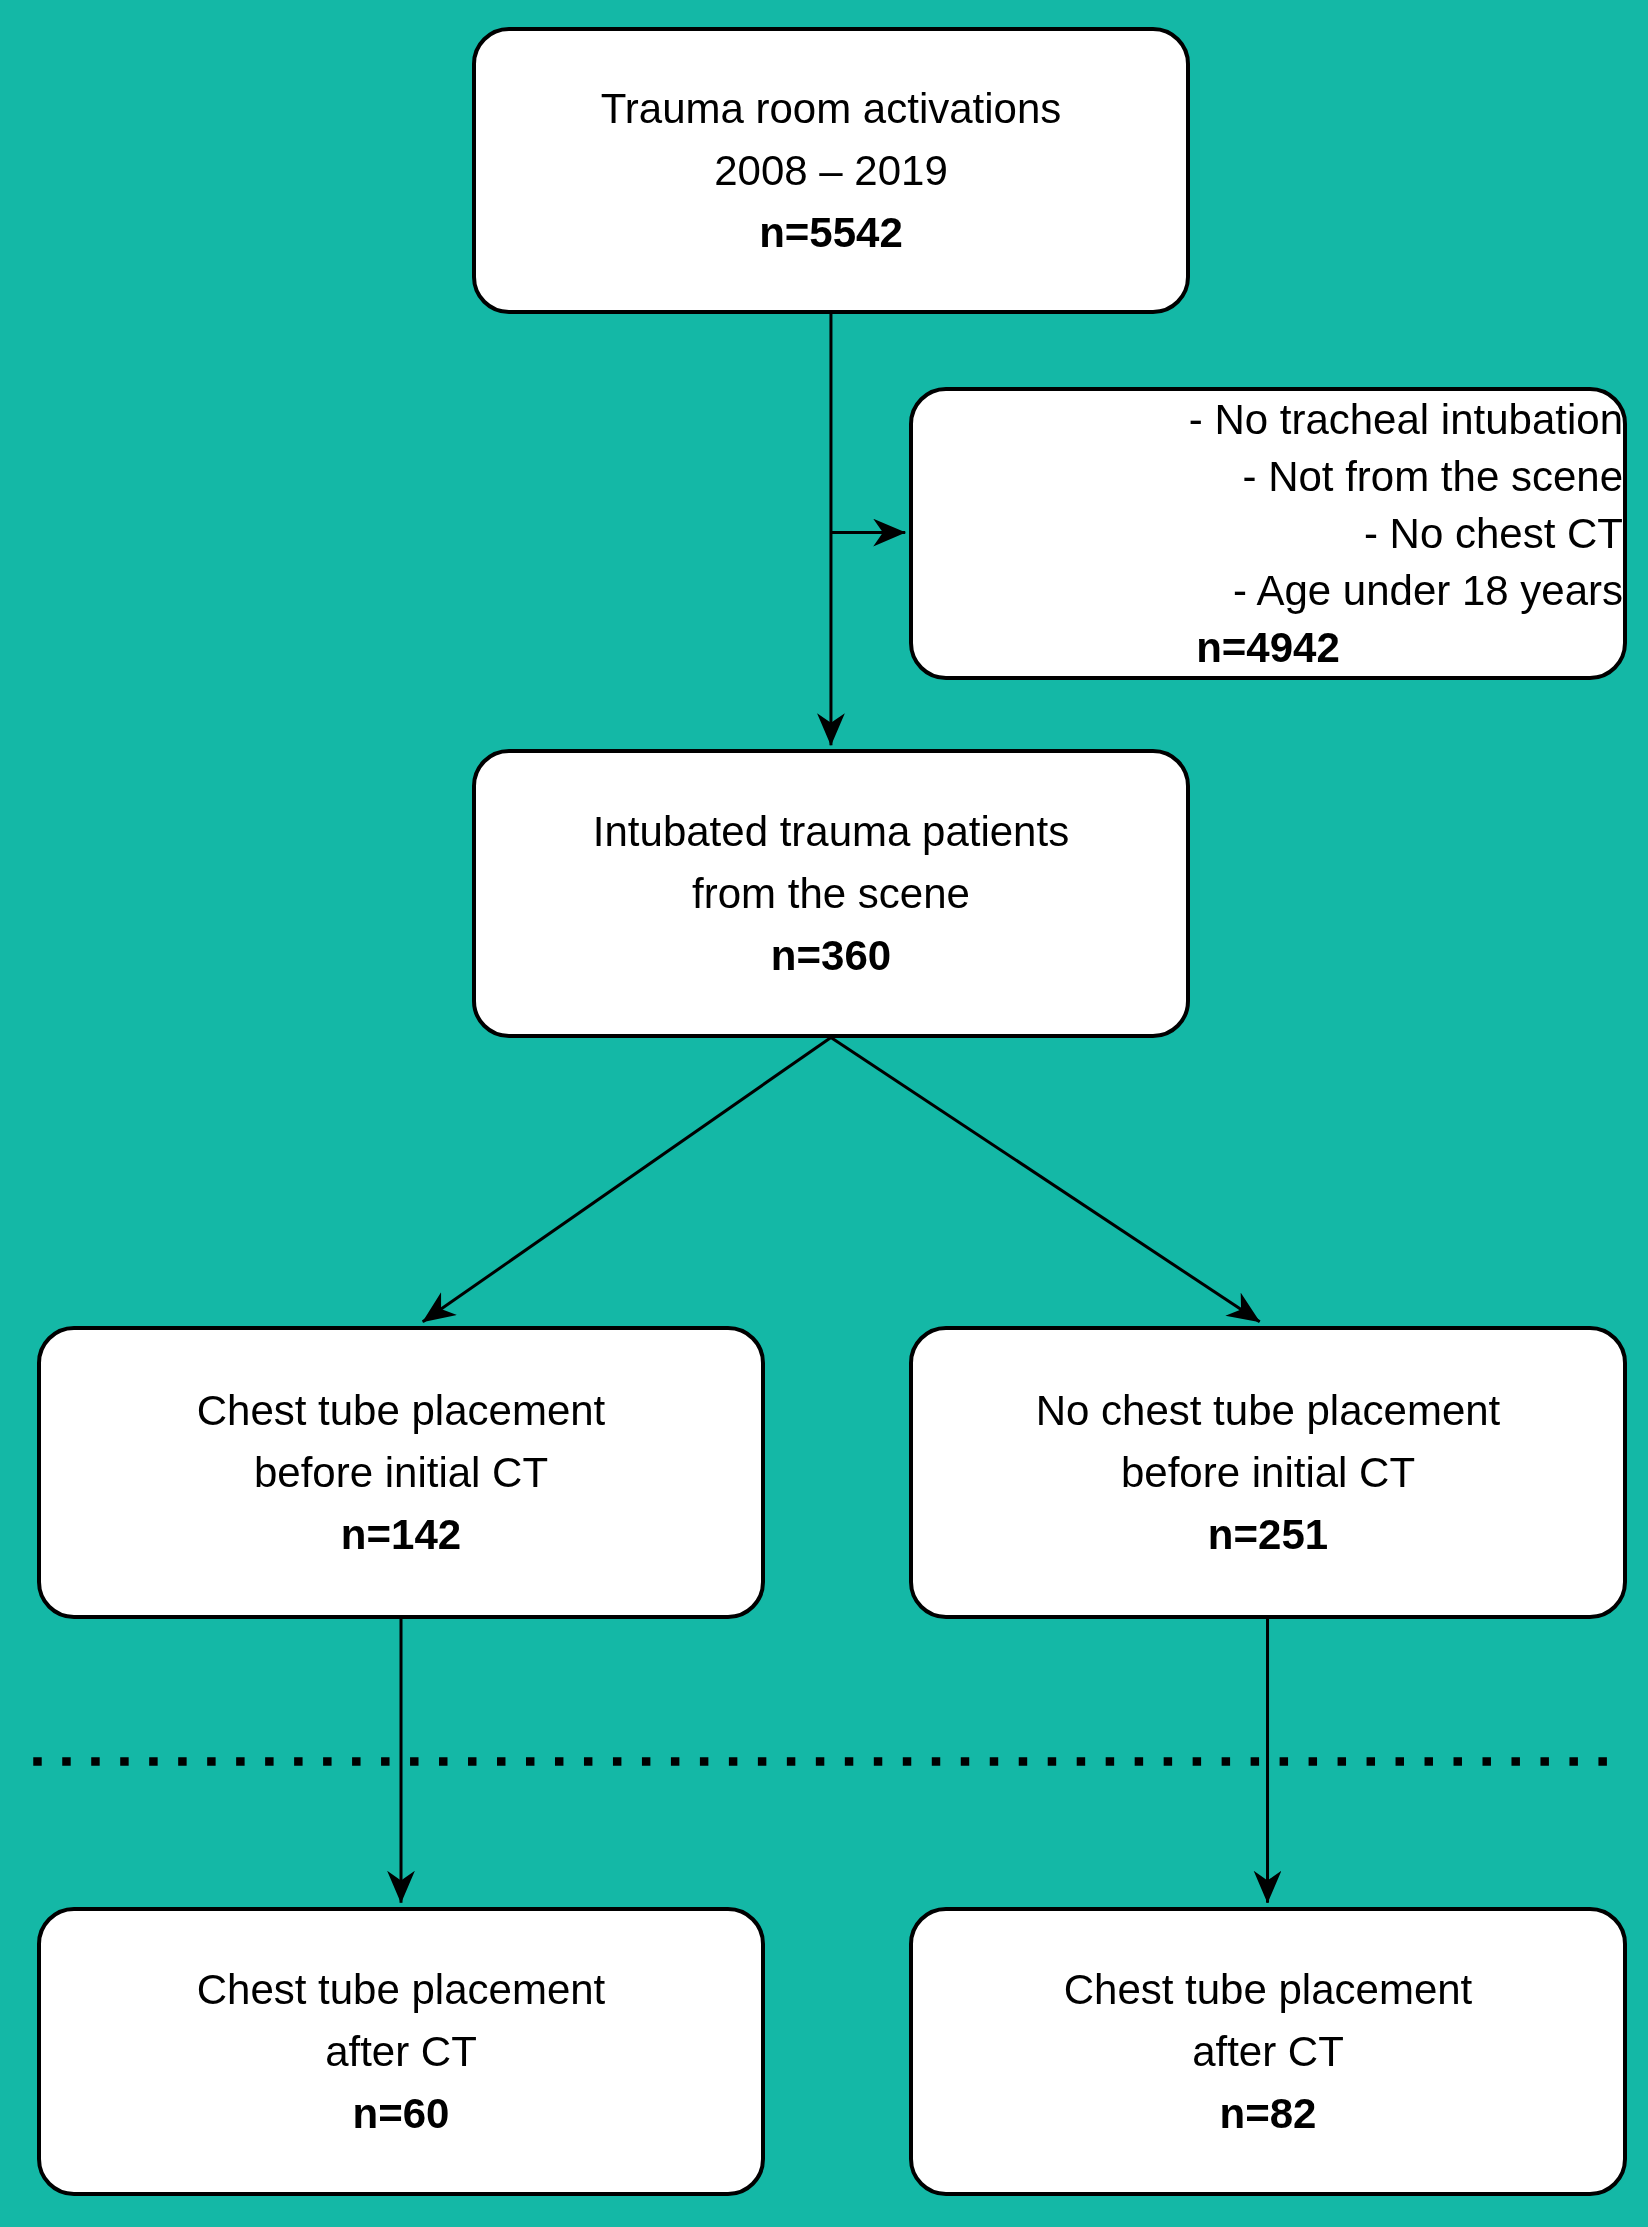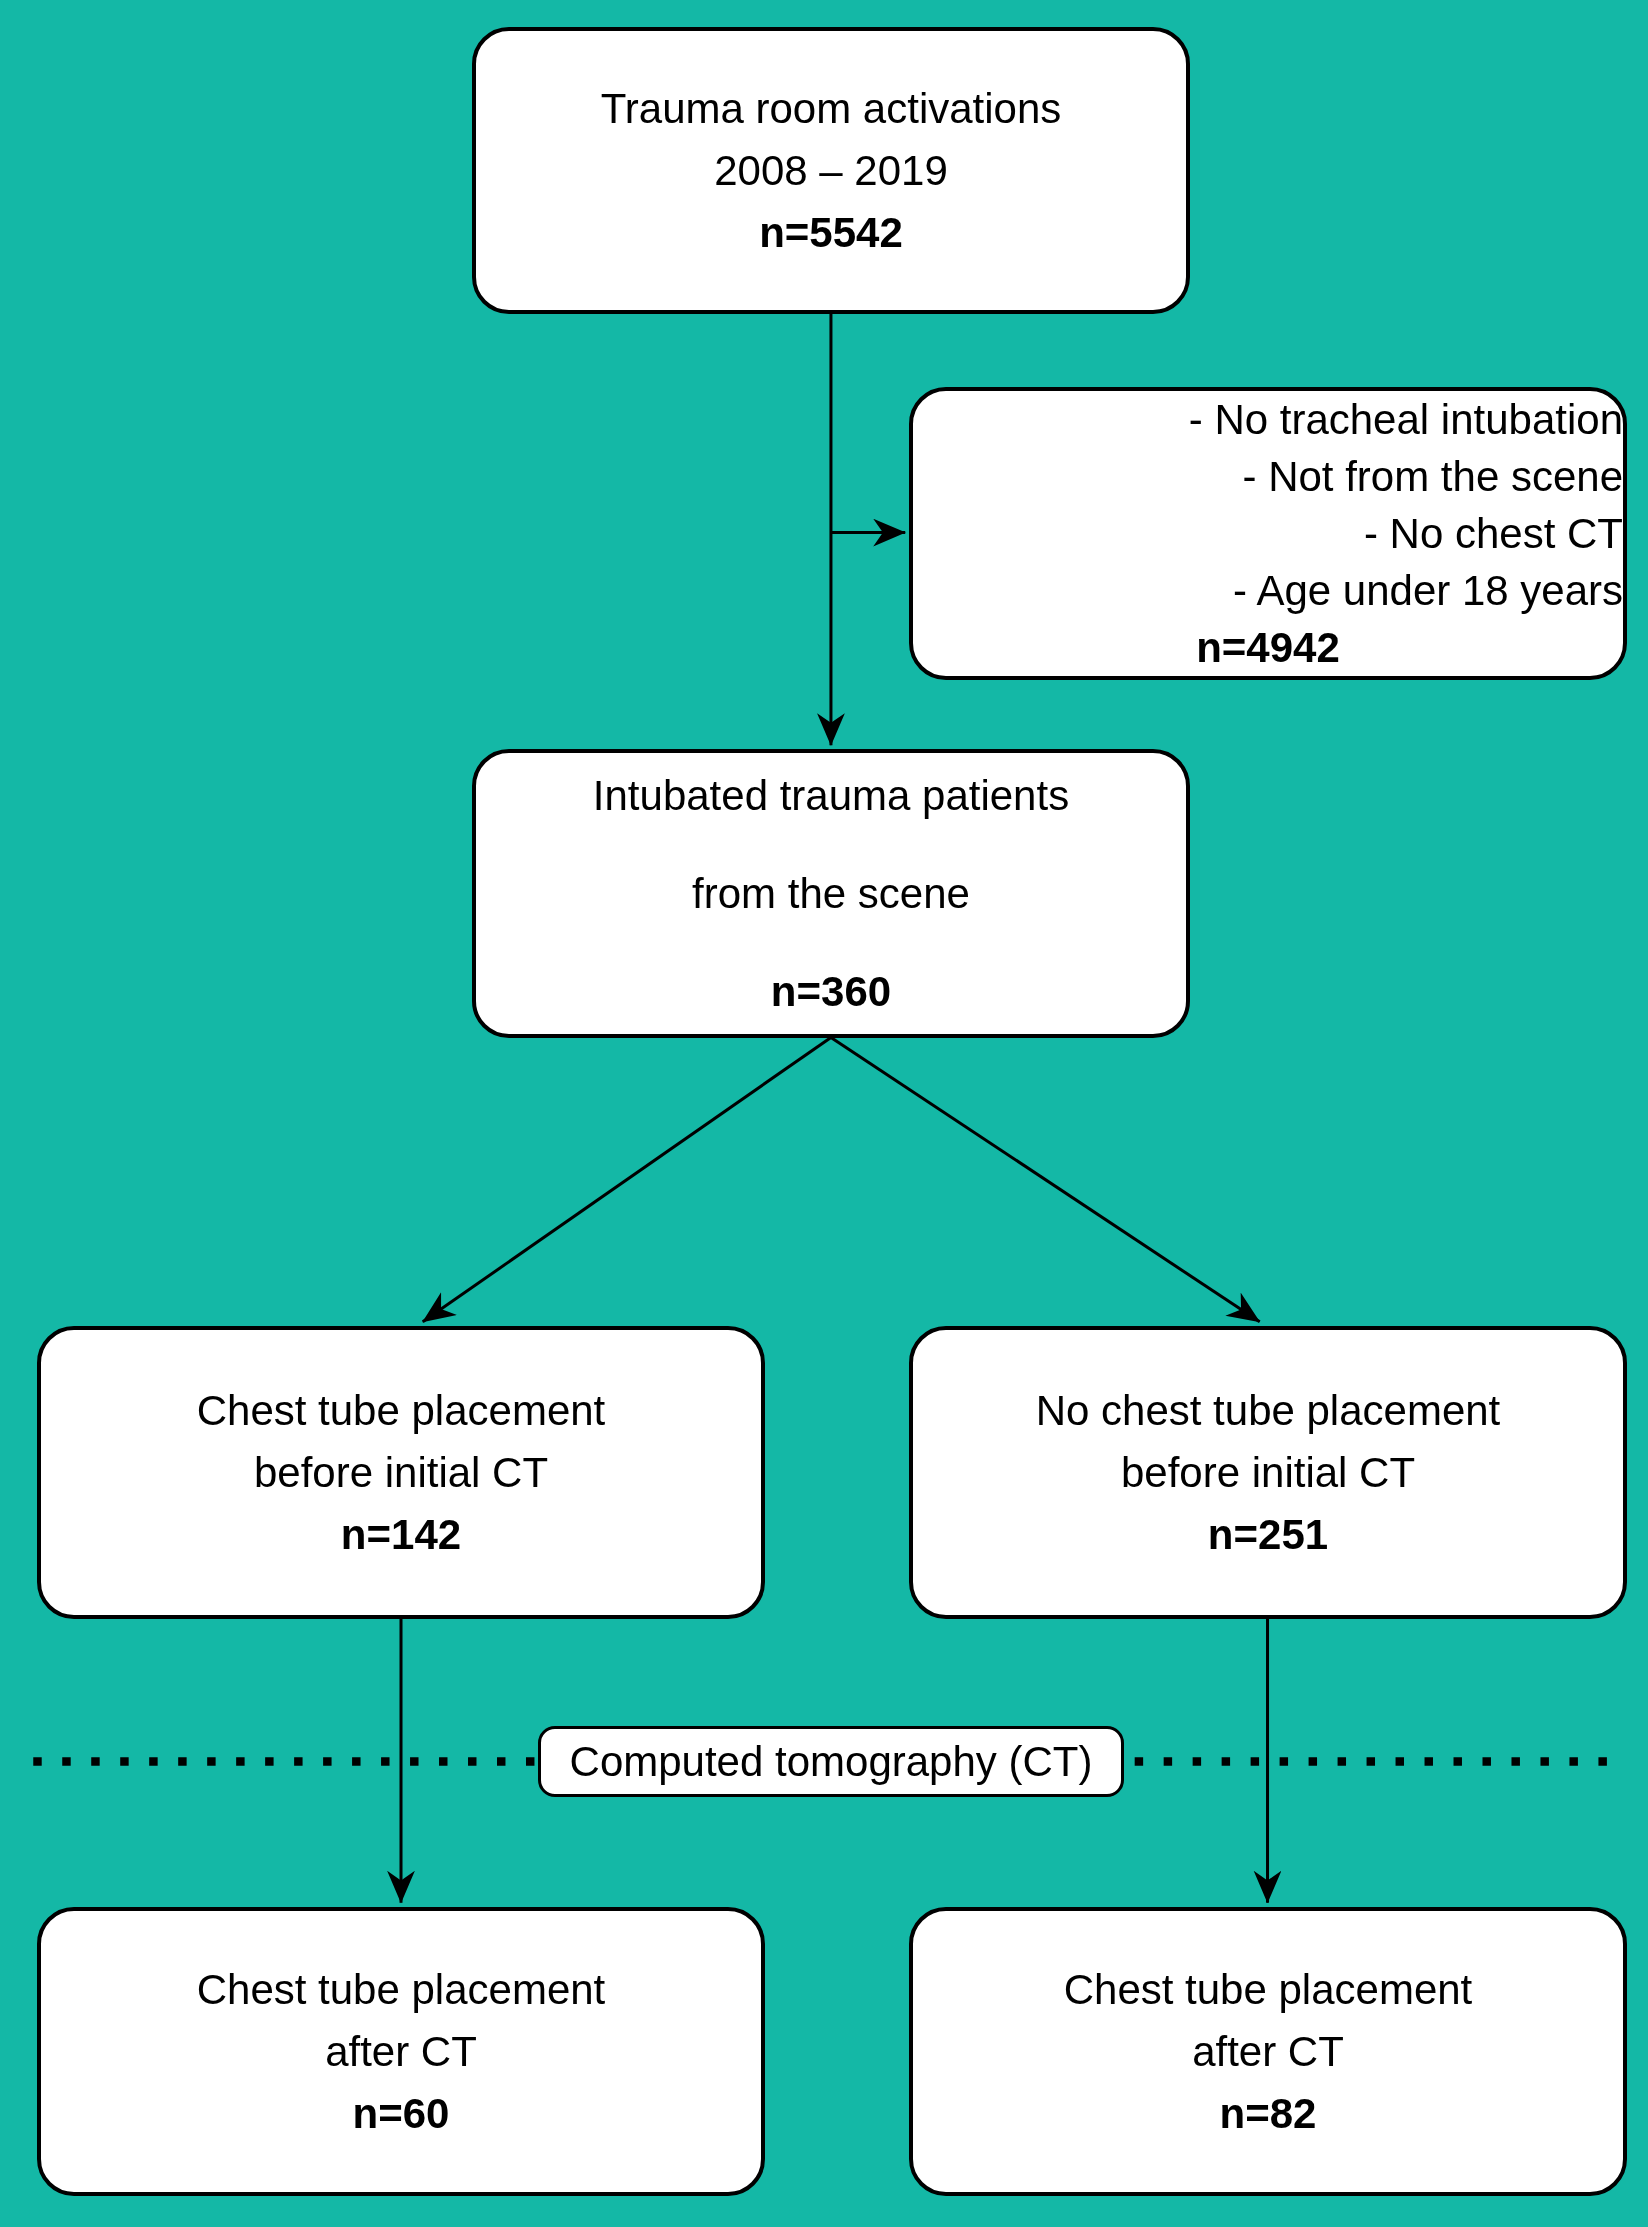--- a/index.html
+++ b/index.html
@@ -33,21 +33,21 @@
     background:#ffffff;
     border:3.6px solid #000;
     border-radius:17px;
     display:flex;align-items:center;justify-content:center;
     text-align:center;
     font-size:42px;line-height:42px;
   }
   
   .box-top       {left:472px;  top:27px;   width:718px; height:287px;}
   .box-excl      {left:909px; top:387px;  width:718px; height:293px;}
-  .box-mid       {left:472px;  top:749px; width:718px; height:289px;gap:36px;}
+  .box-mid       {left:472px;  top:749px; width:718px; height:289px;}
   .box-left      {left:37px;   top:1326px; width:728px; height:293px;}
   .box-right     {left:909px; top:1326px; width:718px; height:293px;text-align:right;}
   .box-ct        {left:538px;  top:1726px; width:586px;  height:71px;}
   .box-botleft   {left:37px;   top:1907px; width:728px; height:289px;}
   .box-botright  {left:909px; top:1907px; width:718px; height:289px;}
 </style>
 </head>
 <body>
 
 <div class="canvas">
@@ -99,23 +99,20 @@
     <span>before initial CT</span>
     <span class="n">n=142</span>
   </div>
 
   <div class="node box-right">
     <span>No chest tube placement</span>
     <span>before initial CT</span>
     <span class="n">n=251</span>
   </div>
 
-  <div class="ct-label box-ct">
-    <span>Computed tomography (CT)</span>
-  </div>
 
   <div class="node box-botleft">
     <span>Chest tube placement</span>
     <span>after CT</span>
     <span class="n">n=60</span>
   </div>
 
   <div class="node box-botright">
     <span>Chest tube placement</span>
     <span>after CT</span>

